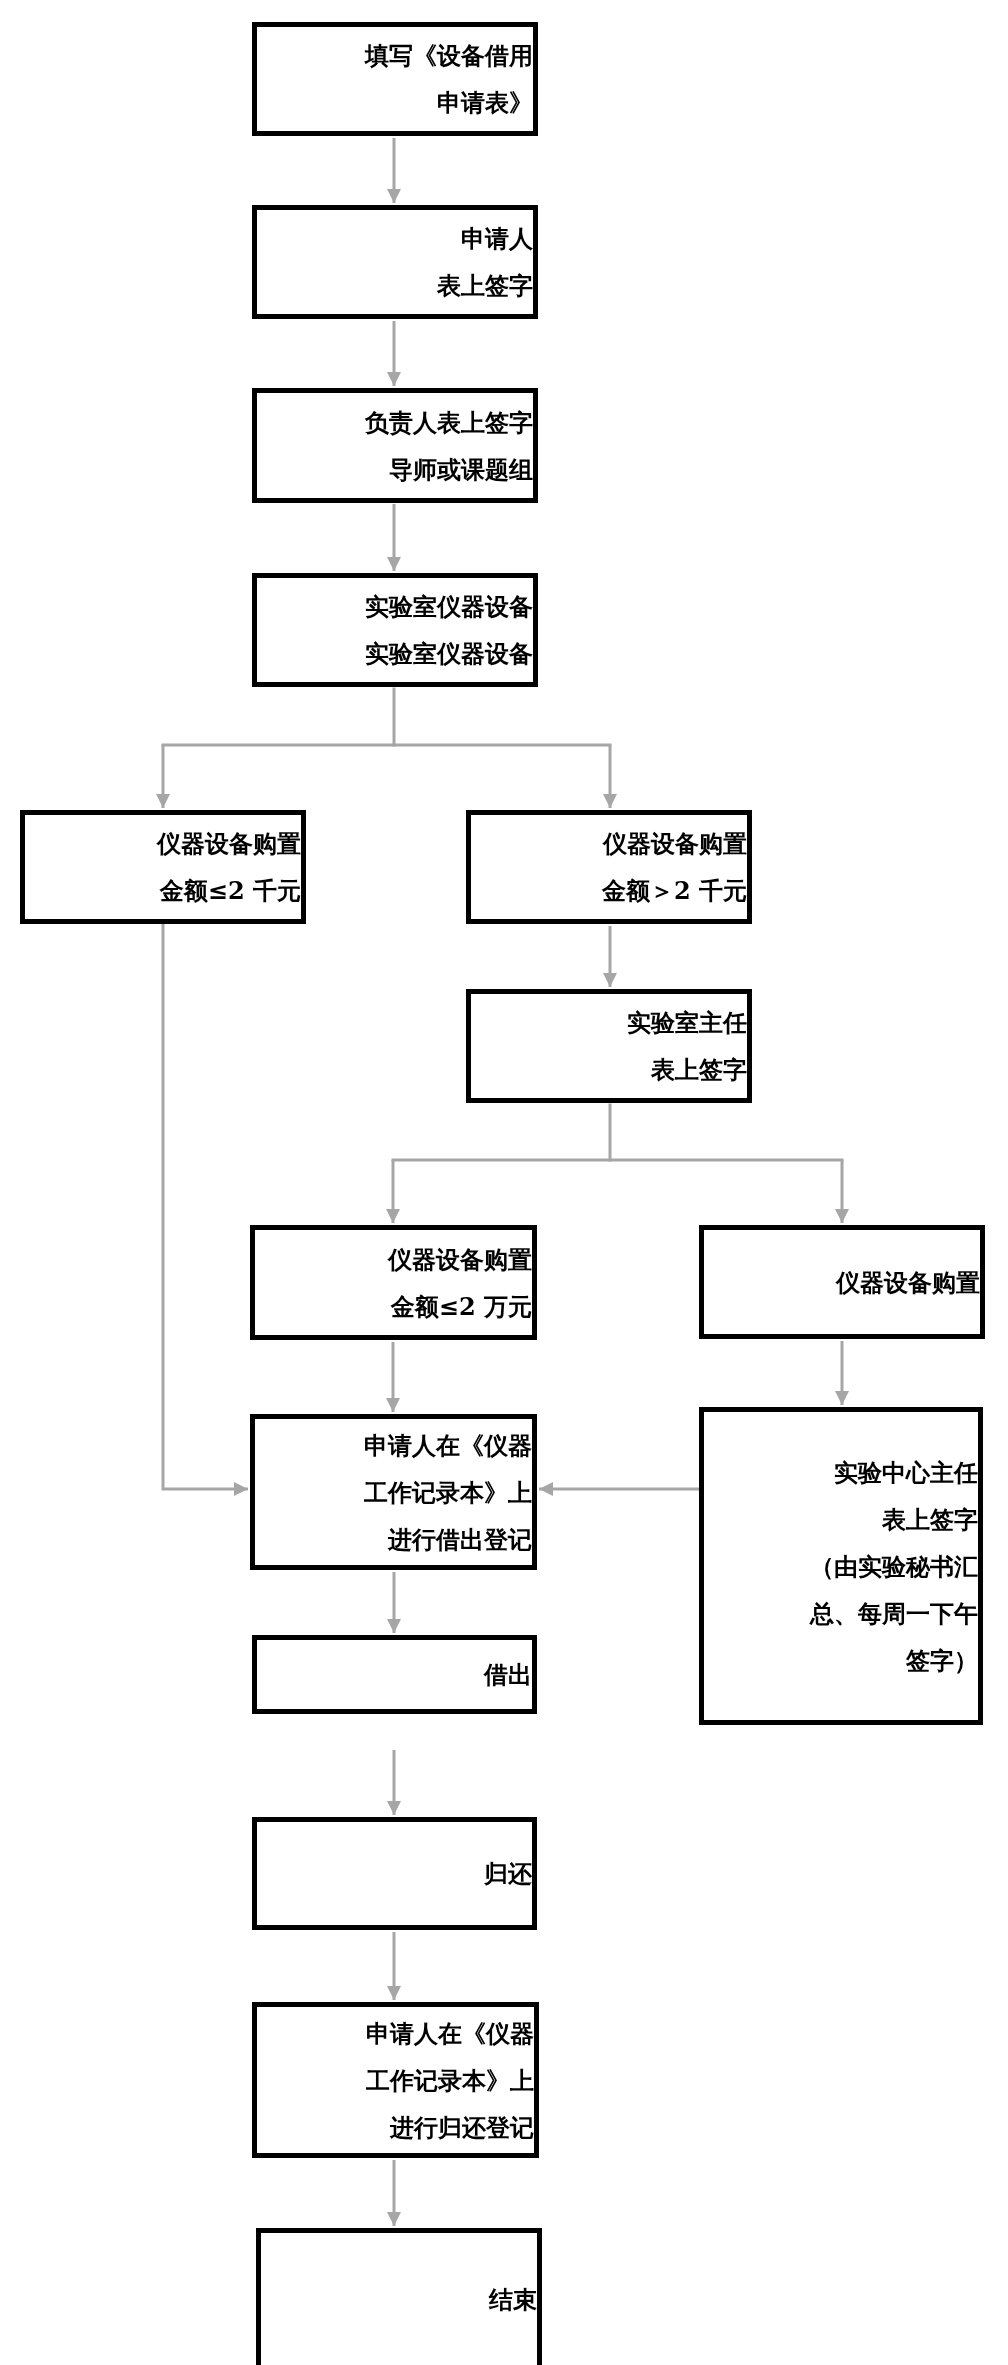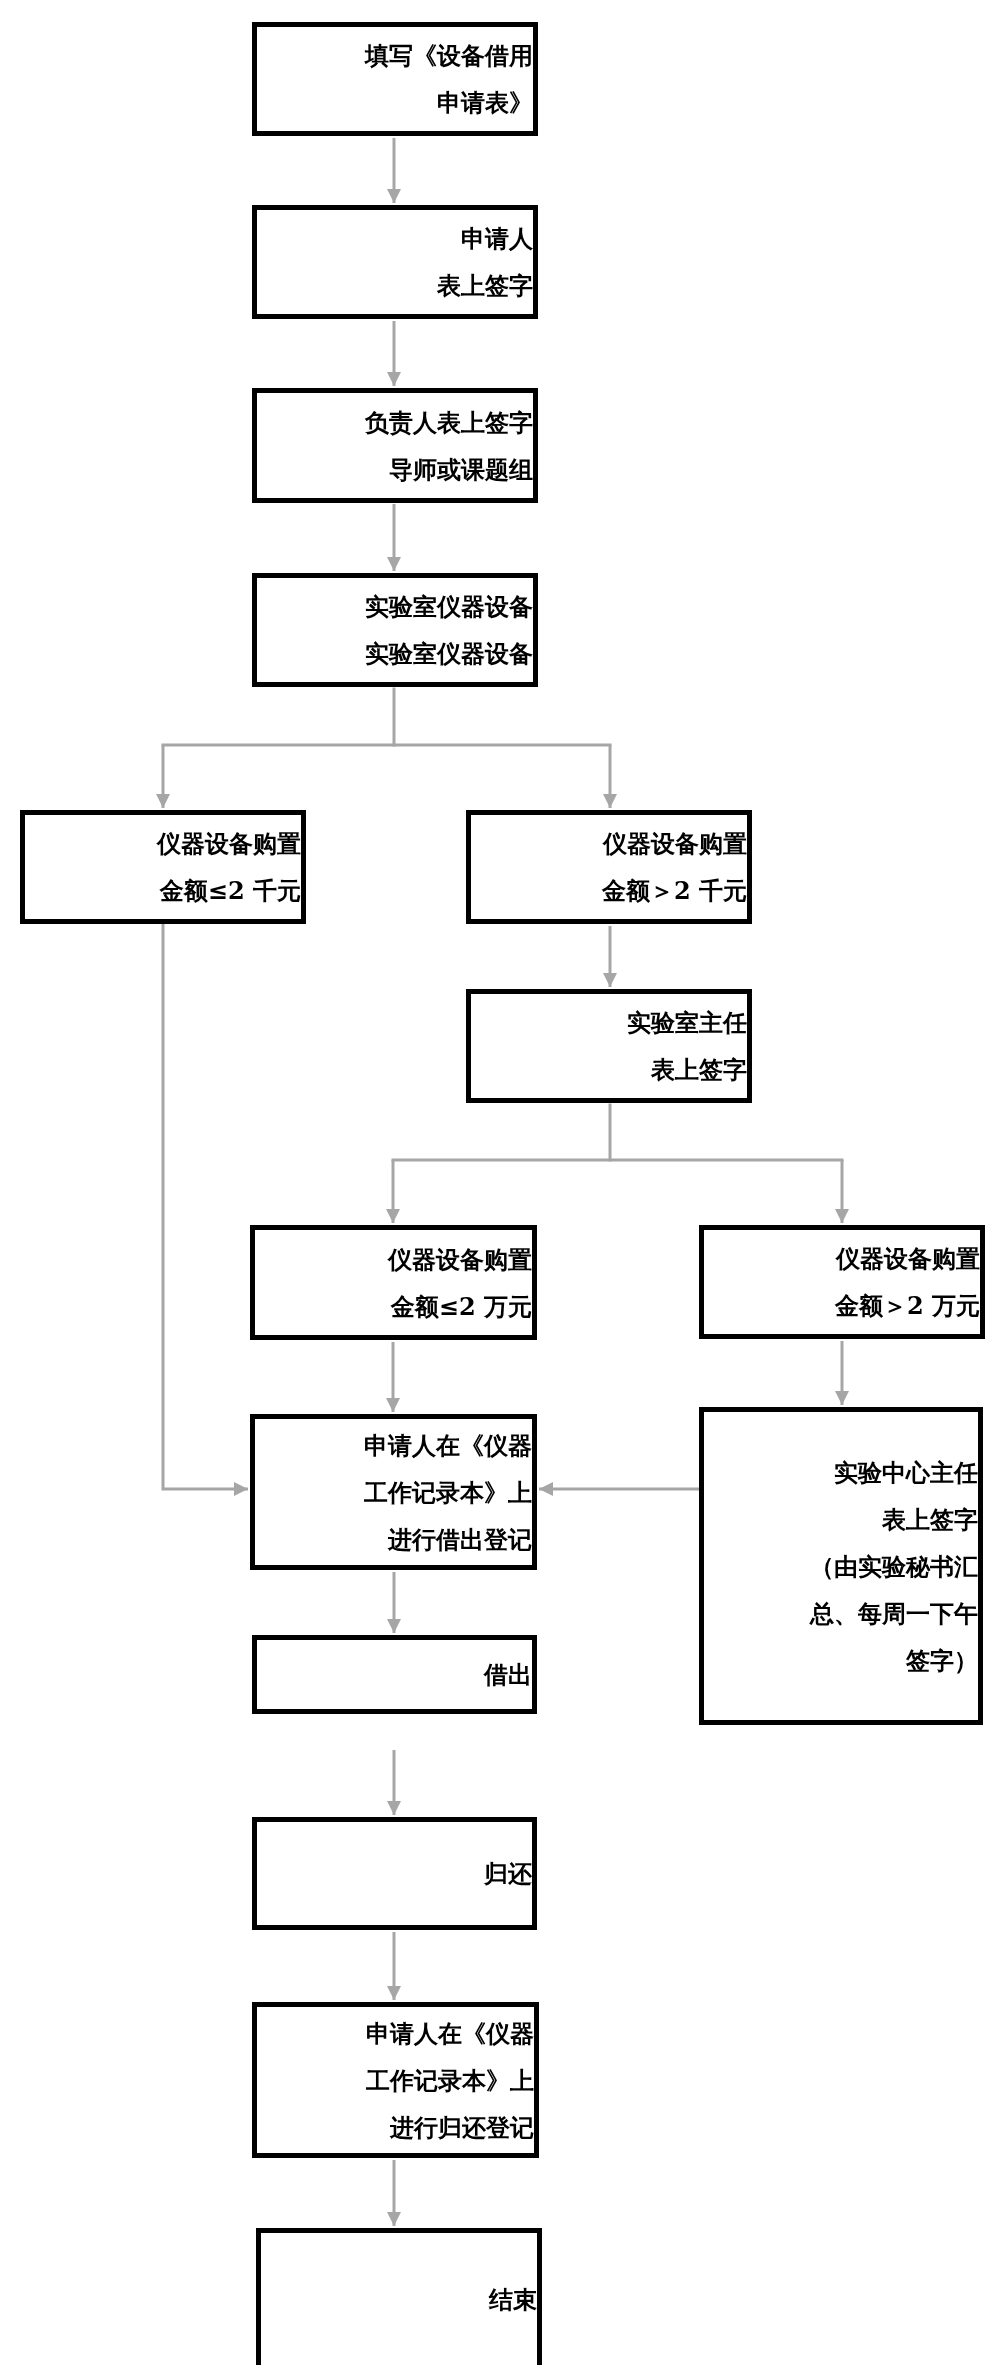--- a/index.html
+++ b/index.html
@@ -145,21 +145,20 @@
   <div class="node" style="left:250px;top:1225px;width:287px;height:115px">
     <div class="node-text">
       <span>仪器设备购置</span>
       <span>金额≤2 万元</span>
     </div>
   </div>
 
   <div class="node" style="left:699px;top:1225px;width:286px;height:114px">
     <div class="node-text">
       <span>仪器设备购置</span>
-      <span>金额＞2 万元</span>
     </div>
   </div>
 
   <div class="node" style="left:699px;top:1407px;width:284px;height:318px">
     <div class="node-text">
       <span>实验中心主任</span>
       <span>表上签字</span>
       <span>（由实验秘书汇</span>
       <span>总、每周一下午</span>
       <span>签字）</span>

